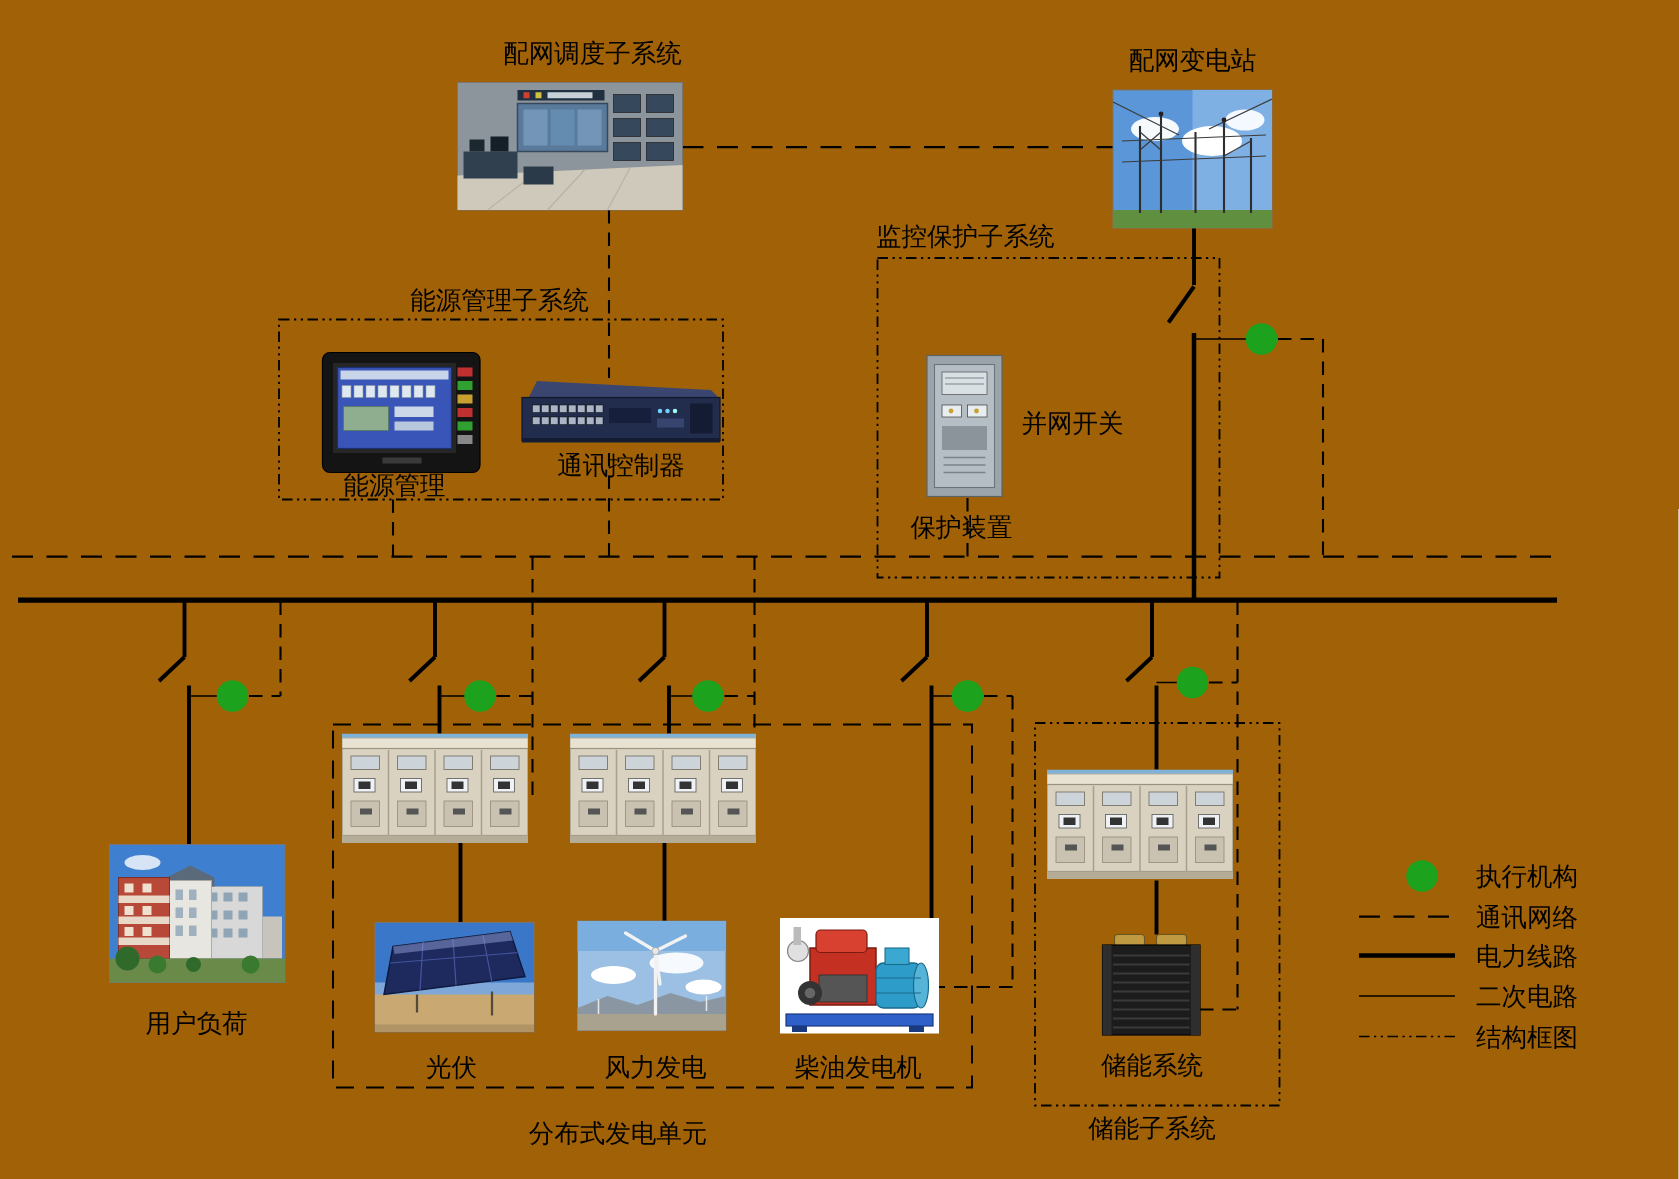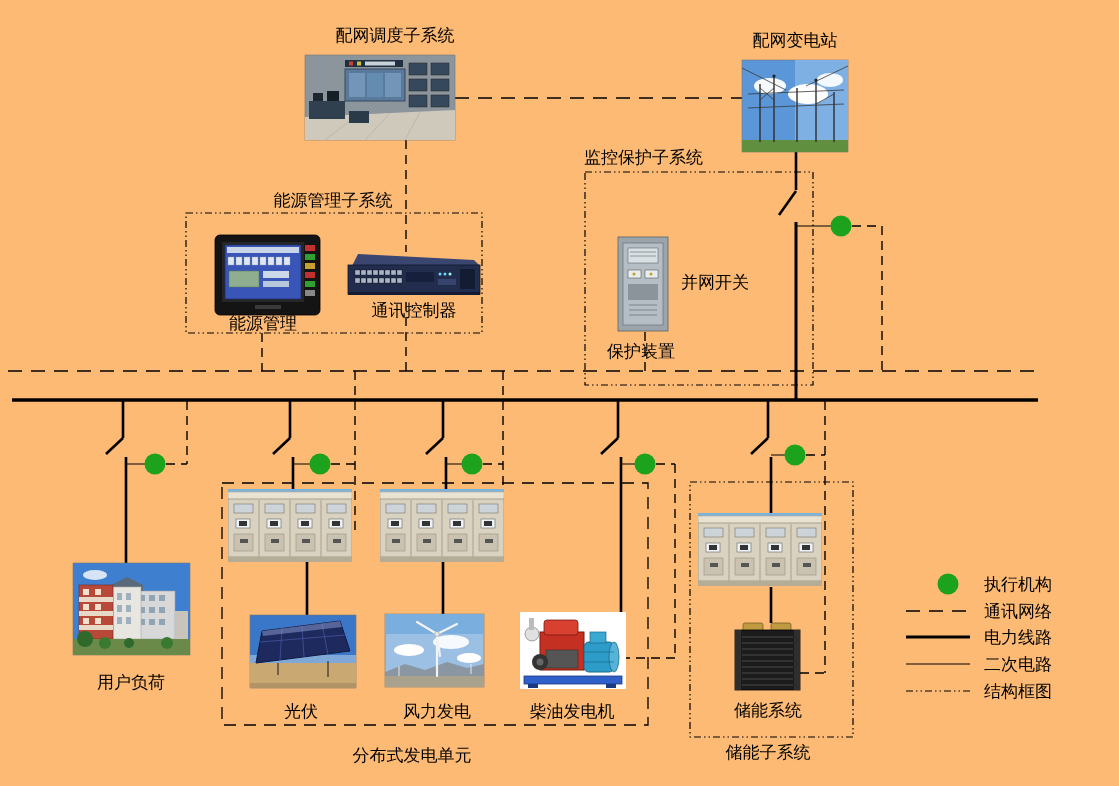--- a/index.html
+++ b/index.html
@@ -1,16 +1,16 @@
 <!DOCTYPE html>
 <html><head>
 <meta charset="utf-8">
 <style>
   html,body{margin:0;padding:0;background:#fff;}
-  #stage{position:relative;width:1119px;height:786px;background:#fdba74;overflow:hidden;}
+  #stage{position:relative;width:1119px;height:786px;background:#a16207;overflow:hidden;}
   svg{display:block;}
   svg text{font-family:"Liberation Sans","DejaVu Sans",sans-serif;font-size:17px;fill:#000;}
   .lbl-mid{text-anchor:middle;}
   .lbl-start{text-anchor:start;}
   .thin{stroke:#000;stroke-width:1;fill:none;}
   .thick{stroke:#000;stroke-width:2.6;fill:none;}
   .bus{stroke:#000;stroke-width:3.5;fill:none;}
   .comm{stroke:#000;stroke-width:1.5;fill:none;stroke-dasharray:14 9;}
   .commv{stroke:#000;stroke-width:1.4;fill:none;stroke-dasharray:9 6;}
   .boxdd{stroke:#000;stroke-width:1.2;fill:none;stroke-dasharray:7 3 1.5 3 1.5 3;}

